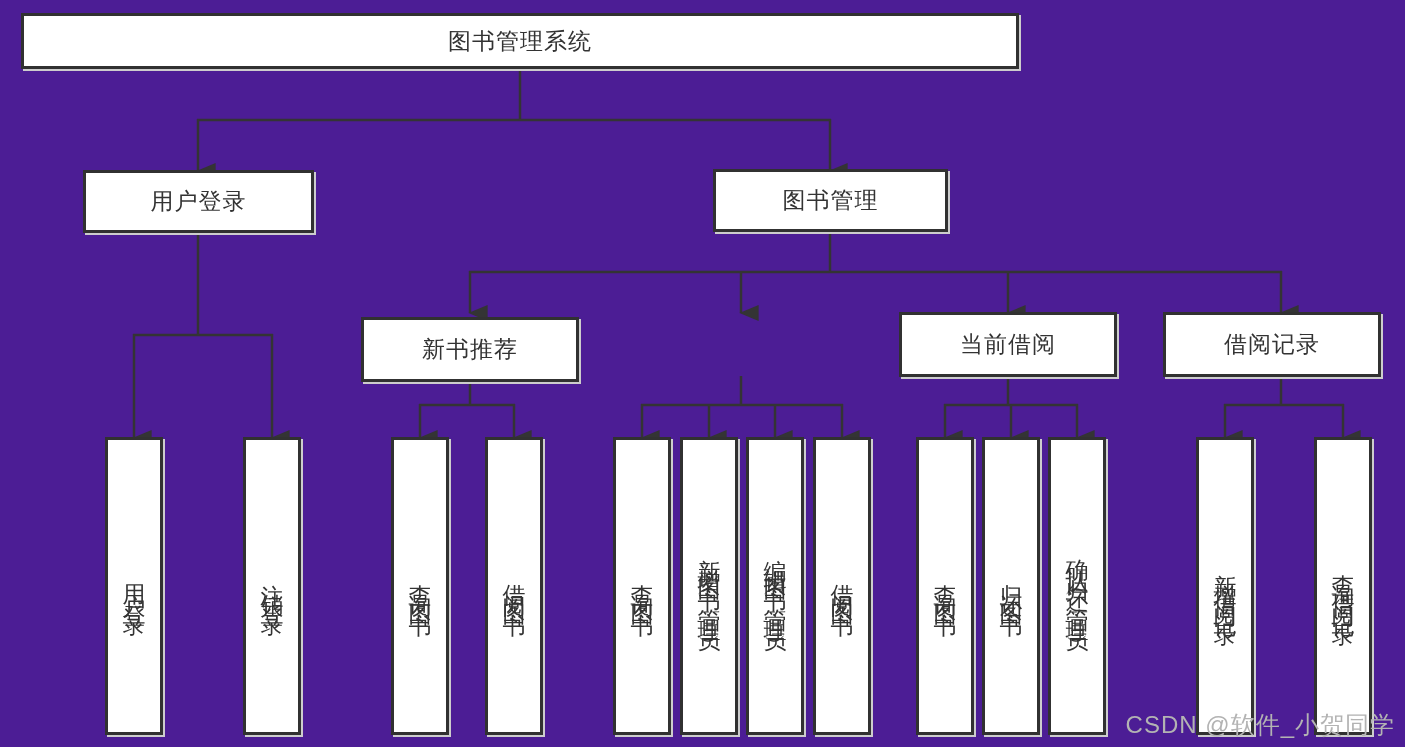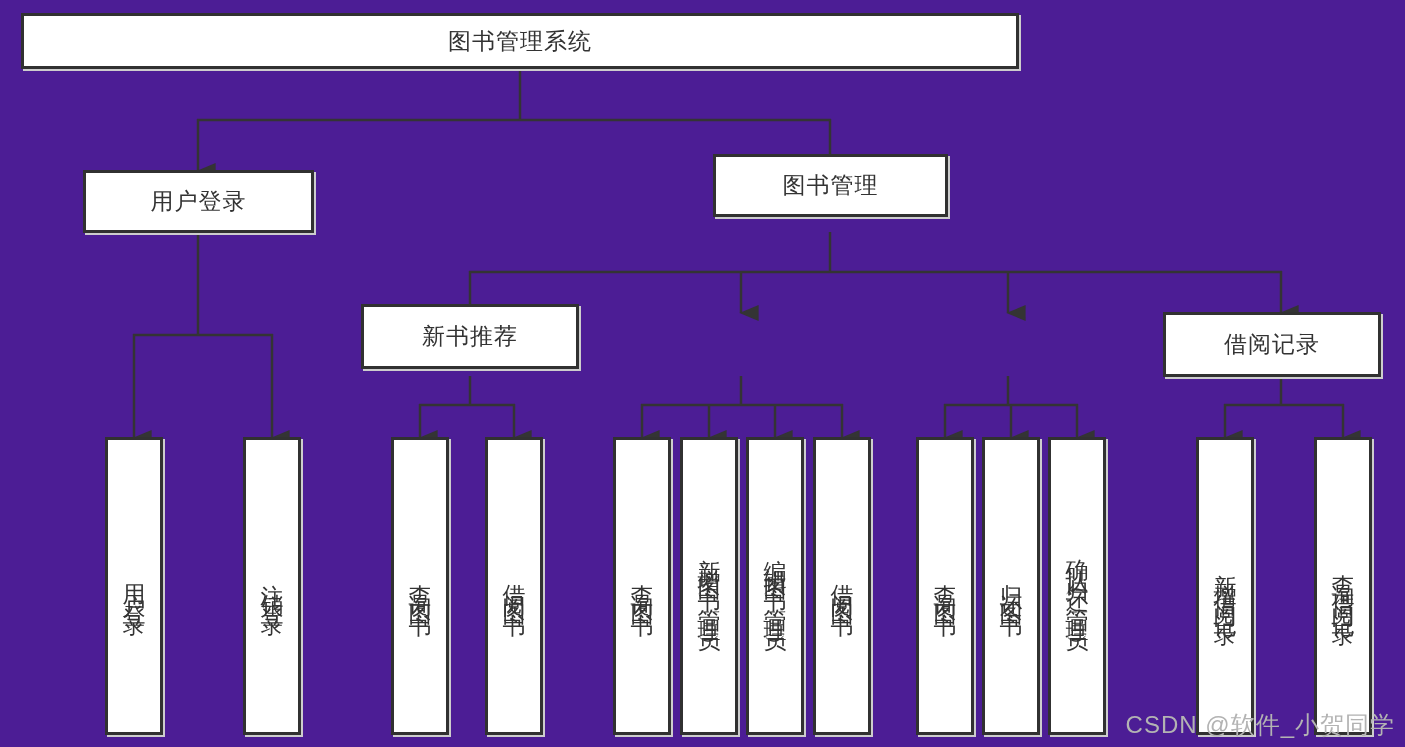--- a/index.html
+++ b/index.html
@@ -89,23 +89,24 @@
       <path d="M1281 376 V406"></path>
       <path d="M1224 405 H1344"></path>
       <path d="M1225 404 V438" marker-end="url(#arw)"></path>
       <path d="M1343 404 V438" marker-end="url(#arw)"></path>
     </g>
   </svg>
 
   <div class="node hbox" style="left:21px;top:13px;width:998px;height:56px">图书管理系统</div>
 
   <div class="node hbox" style="left:83px;top:170px;width:231px;height:63px">用户登录</div>
-  <div class="node hbox" style="left:713px;top:154px;width:235px;height:63px">图书管理</div>
+  <div class="node hbox" style="left:713px;top:169px;width:235px;height:63px">图书管理</div>
 
-  <div class="node hbox" style="left:361px;top:304px;width:218px;height:65px">新书推荐</div>
+  <div class="node hbox" style="left:361px;top:317px;width:218px;height:65px">新书推荐</div>
+  <div class="node hbox" style="left:899px;top:312px;width:218px;height:65px">当前借阅</div>
   <div class="node hbox" style="left:1163px;top:312px;width:218px;height:65px">借阅记录</div>
 
   <div class="node vbox" style="left:105px;top:437px;width:58px;height:298px">
     <span class="vtext">用户登录</span>
     </div>
   <div class="node vbox" style="left:243px;top:437px;width:58px;height:298px">
     <span class="vtext">注销登录</span>
     </div>
 
   <div class="node vbox" style="left:391px;top:437px;width:58px;height:298px">

